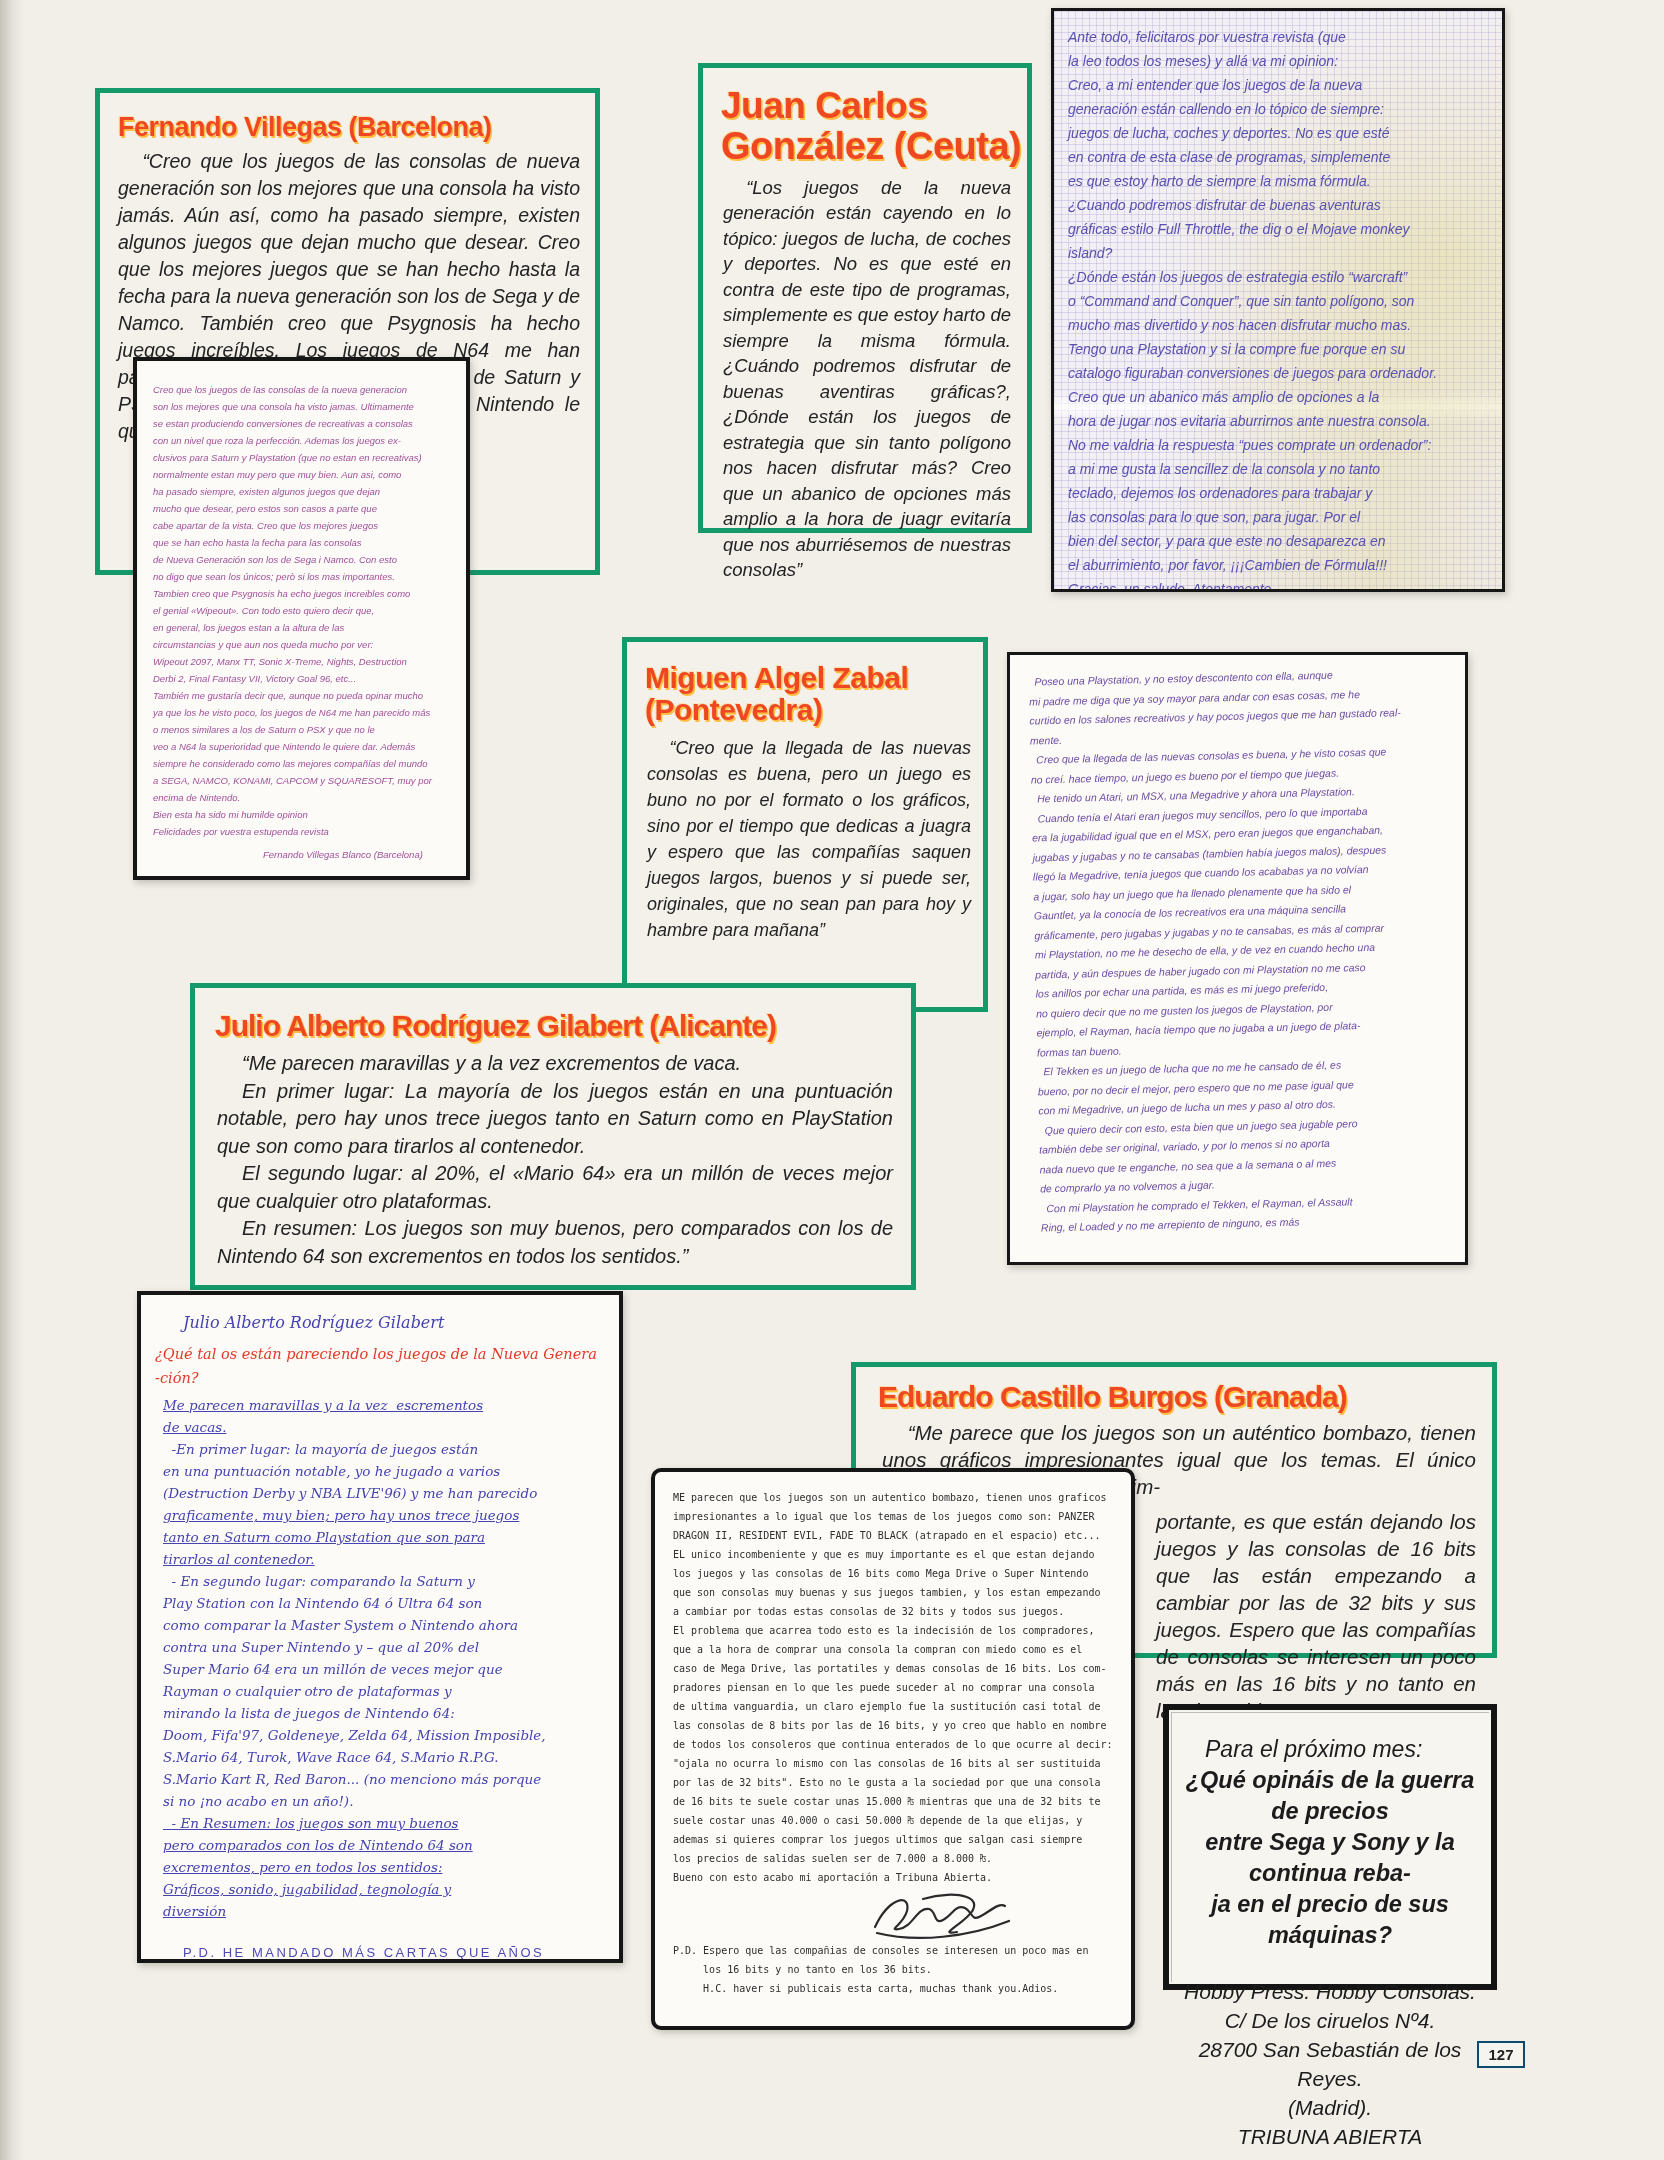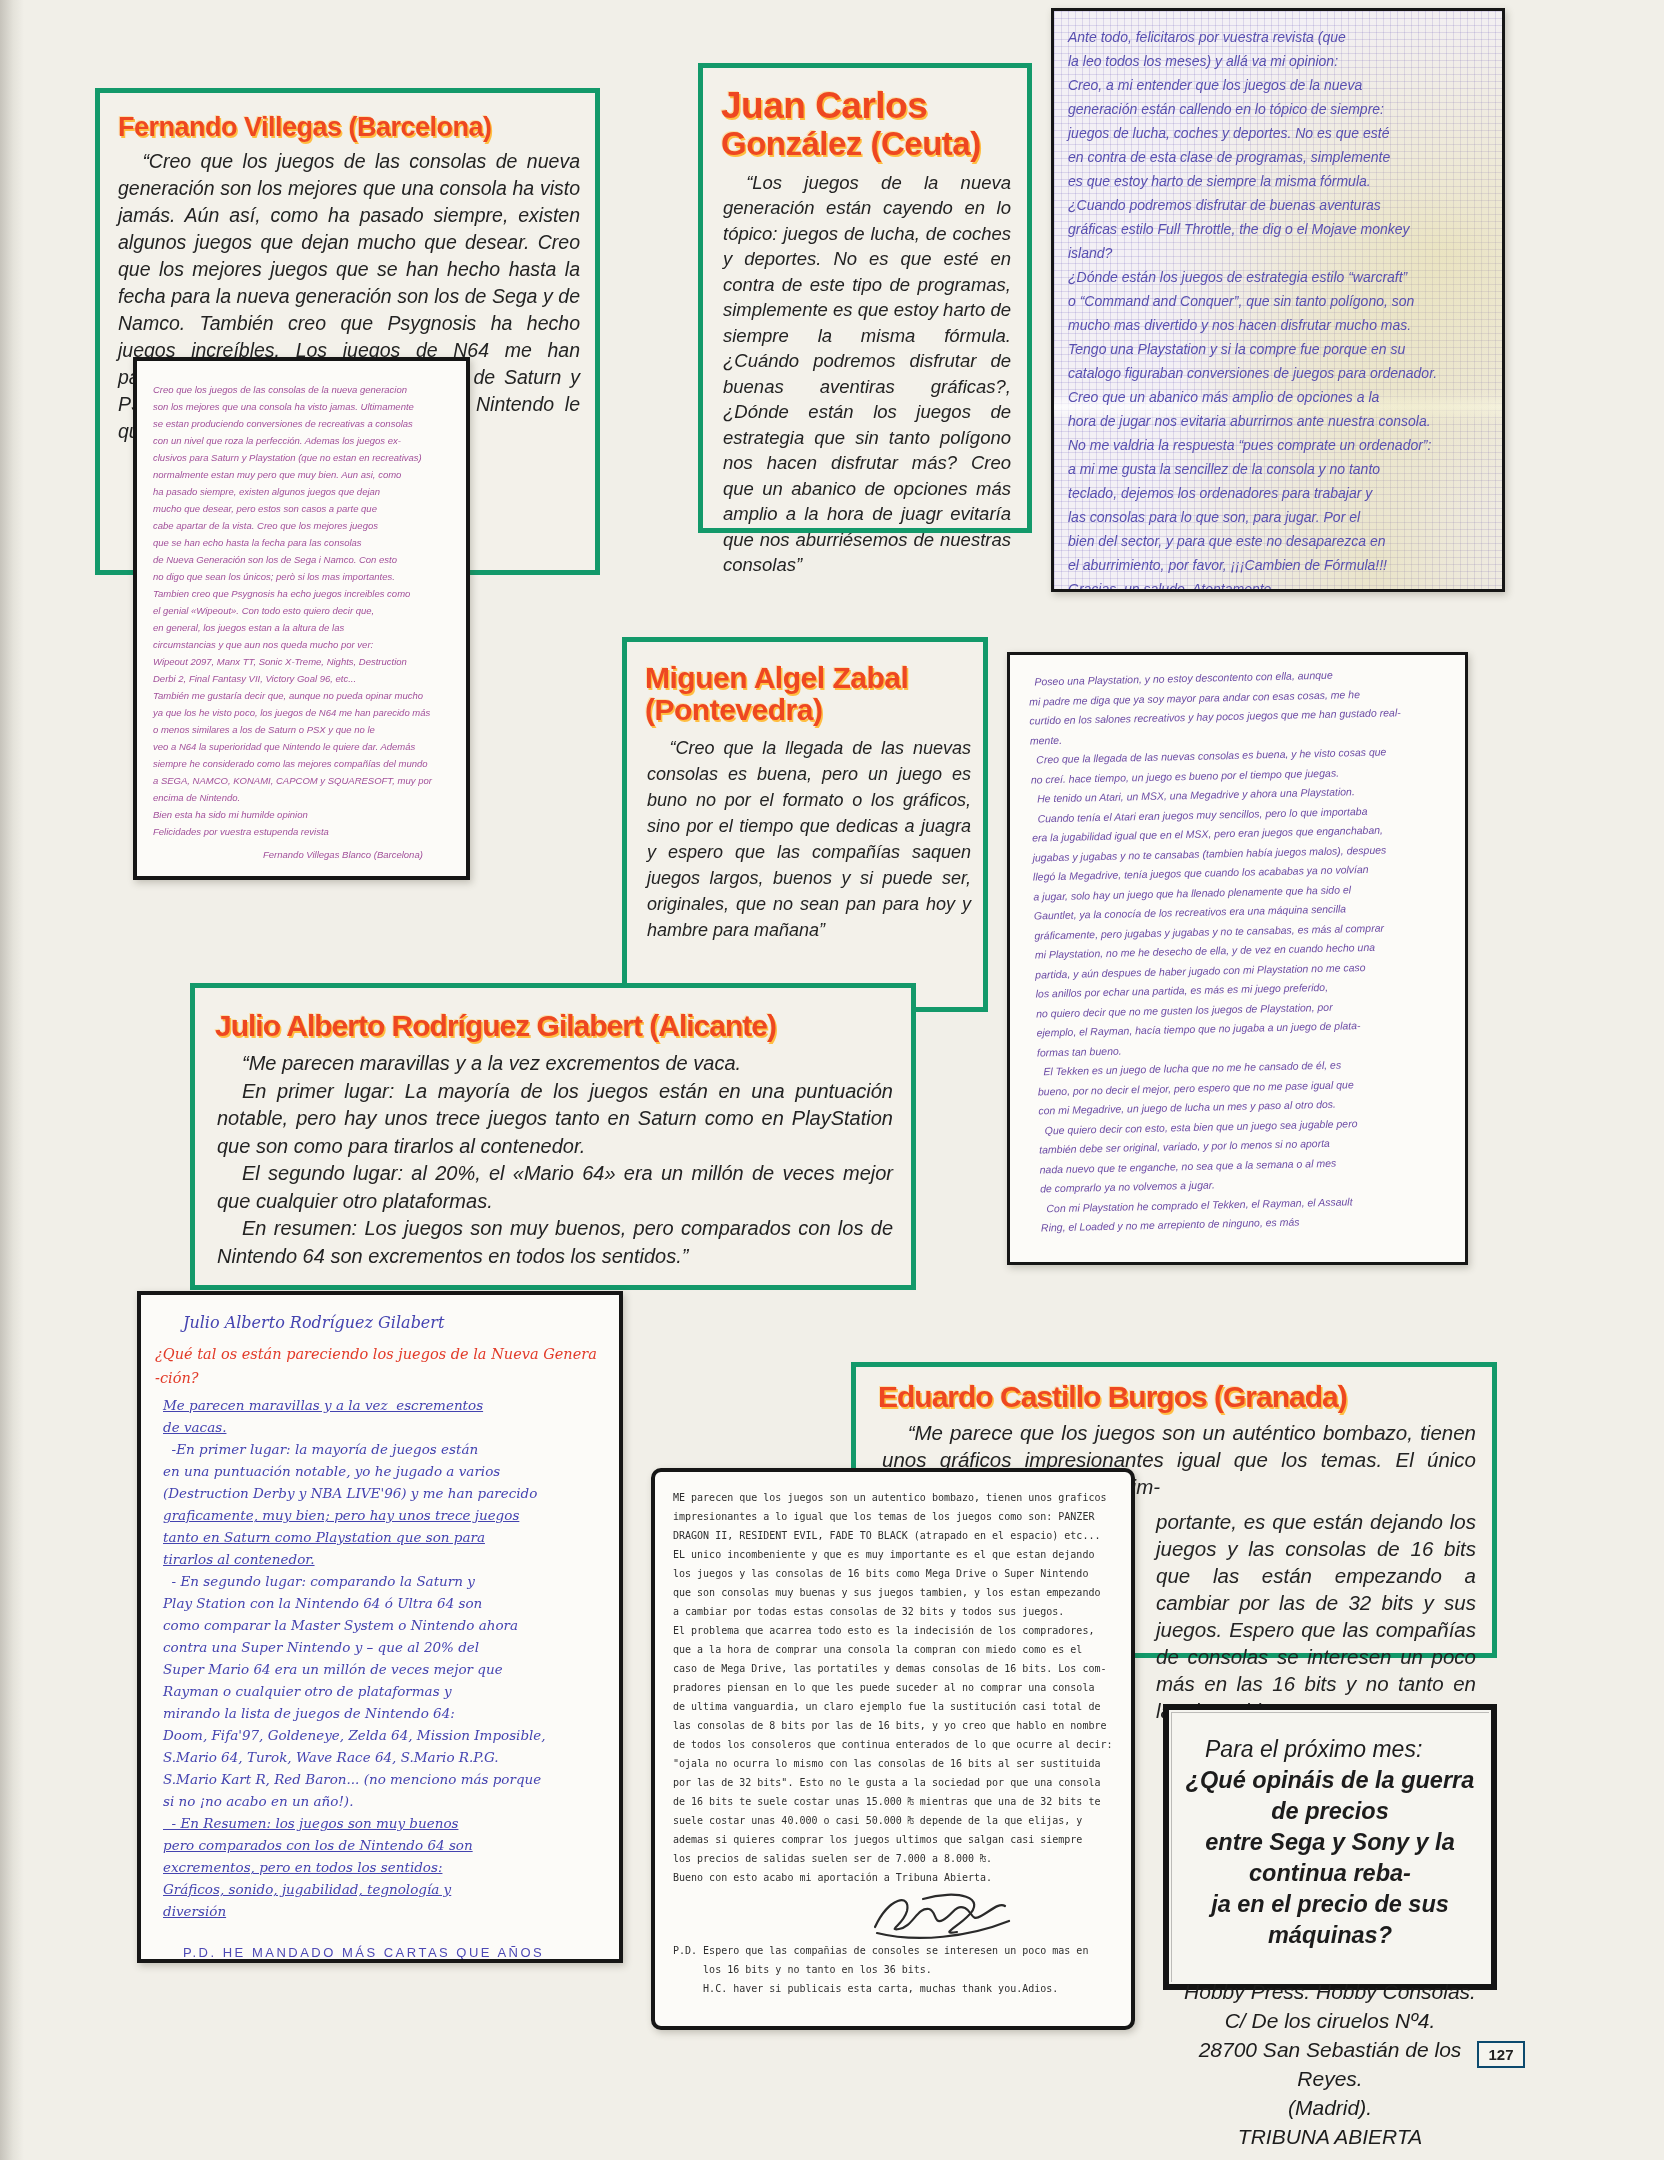--- a/index.html
+++ b/index.html
@@ -120,21 +120,21 @@
         <div>a SEGA, NAMCO, KONAMI, CAPCOM y SQUARESOFT, muy por</div>
         <div>encima de Nintendo.</div>
         <div>Bien esta ha sido mi humilde opinion</div>
         <div>Felicidades por vuestra estupenda revista</div>
         <div>Fernando Villegas Blanco (Barcelona)</div>
       </div>
   </div>
 
   <section class="gbox" style="left:698px;top:63px;width:334px;height:470px;">
     <h2 class="gtitle" style="padding:18px 0 0 18px;font-size:37px;">Juan Carlos</h2>
-    <h2 class="gtitle" style="padding:0 0 6px 18px;font-size:33px;">González (Ceuta)</h2>
+    <h2 class="gtitle" style="padding:0 0 6px 18px;font-size:38px;">González (Ceuta)</h2>
     <div class="printed" style="margin:2px 18px 0 20px;width:288px;font-size:18.5px;line-height:25.5px;">
       <p>“Los juegos de la nueva generación están cayendo en lo tópico: juegos de lucha, de coches y deportes. No es que esté en contra de este tipo de programas, simplemente es que estoy harto de siempre la misma fórmula. ¿Cuándo podremos disfrutar de buenas aventiras gráficas?, ¿Dónde están los juegos de estrategia que sin tanto polígono nos hacen disfrutar más? Creo que un abanico de opciones más amplio a la hora de juagr evitaría que nos aburriésemos de nuestras consolas”</p>
     </div>
   </section>
 
   <div class="wletter graph" style="left:1051px;top:8px;width:454px;height:584px;border-width:3px;">
     <div class="hw graph-lines">
         <div>Ante todo, felicitaros por vuestra revista (que</div>
         <div>la leo todos los meses) y allá va mi opinion:</div>
         <div>Creo, a mi entender que los juegos de la nueva</div>

